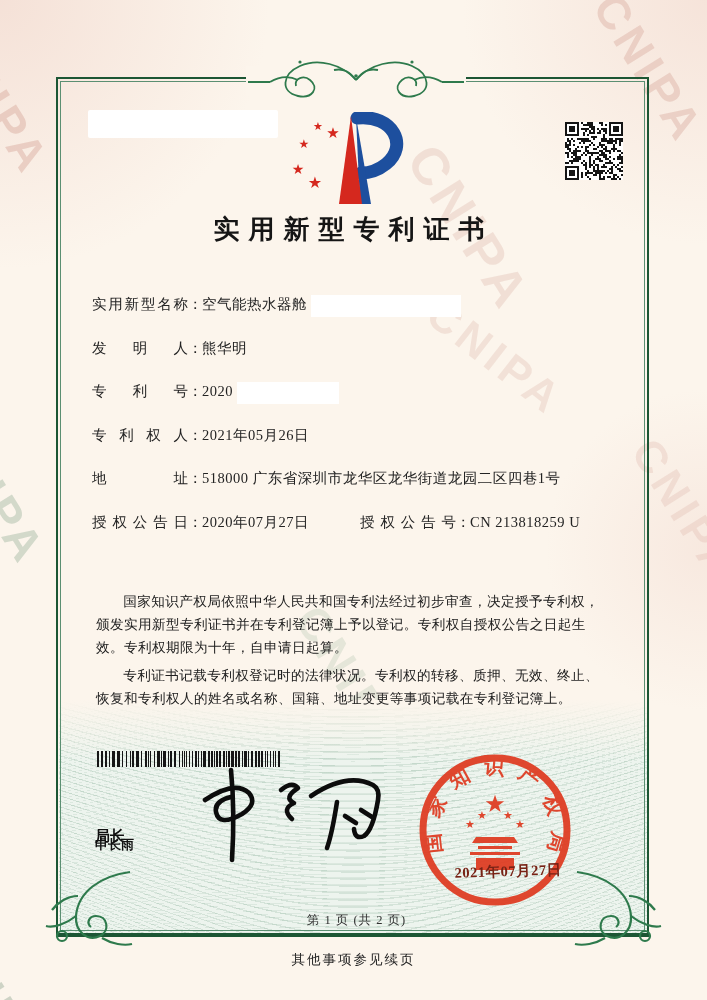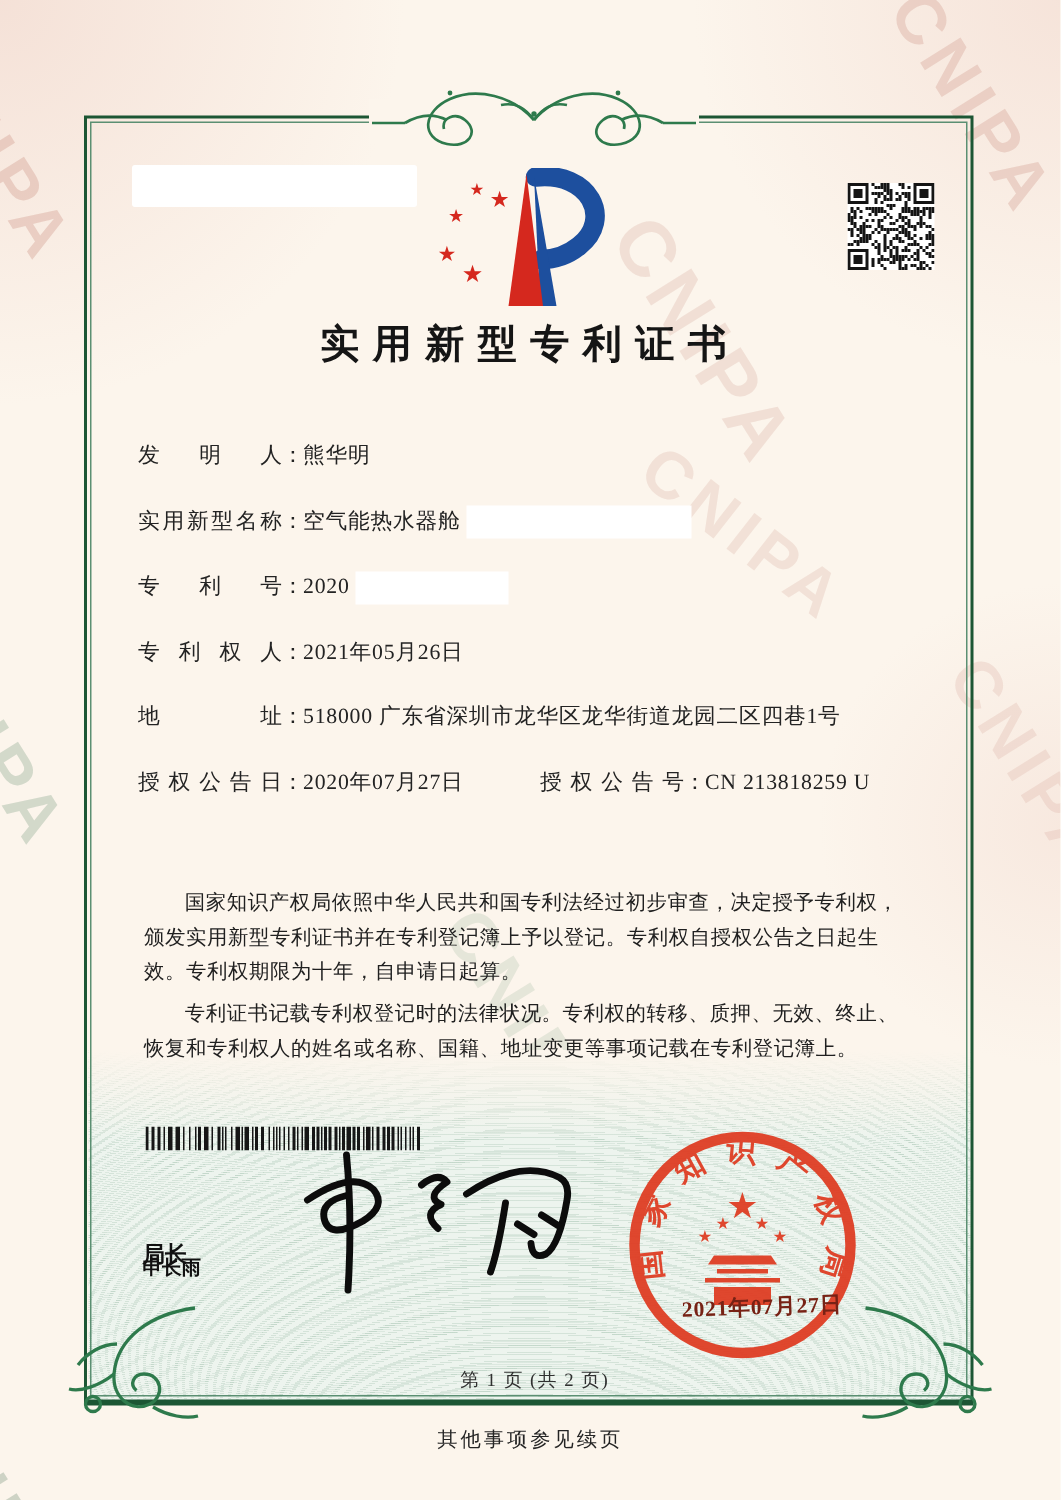--- a/index.html
+++ b/index.html
@@ -436,24 +436,24 @@
         <rect x="24" y="28" width="1" height="1"></rect>
         <rect x="25" y="28" width="1" height="1"></rect>
         <rect x="27" y="28" width="1" height="1"></rect>
       </g>
   </svg>
 
   <div class="title">实用新型专利证书</div>
 
   <div class="fields">
     <div class="frow">
-      <span class="lbl">发明人</span><span class="colon">：</span><span class="val">熊华明</span>
+      <span class="lbl">实用新型名称</span><span class="colon">：</span><span class="val">空气能热水器舱</span><span class="redact r-name"></span>
     </div>
     <div class="frow">
-      <span class="lbl">实用新型名称</span><span class="colon">：</span><span class="val">空气能热水器舱</span><span class="redact r-name"></span>
+      <span class="lbl">发明人</span><span class="colon">：</span><span class="val">熊华明</span>
     </div>
     <div class="frow">
       <span class="lbl">专利号</span><span class="colon">：</span><span class="val">2020</span><span class="redact r-pat"></span>
     </div>
     <div class="frow">
       <span class="lbl">专利权人</span><span class="colon">：</span><span class="val">2021年05月26日</span>
     </div>
     <div class="frow">
       <span class="lbl">地址</span><span class="colon">：</span><span class="val">518000 广东省深圳市龙华区龙华街道龙园二区四巷1号</span>
     </div>

